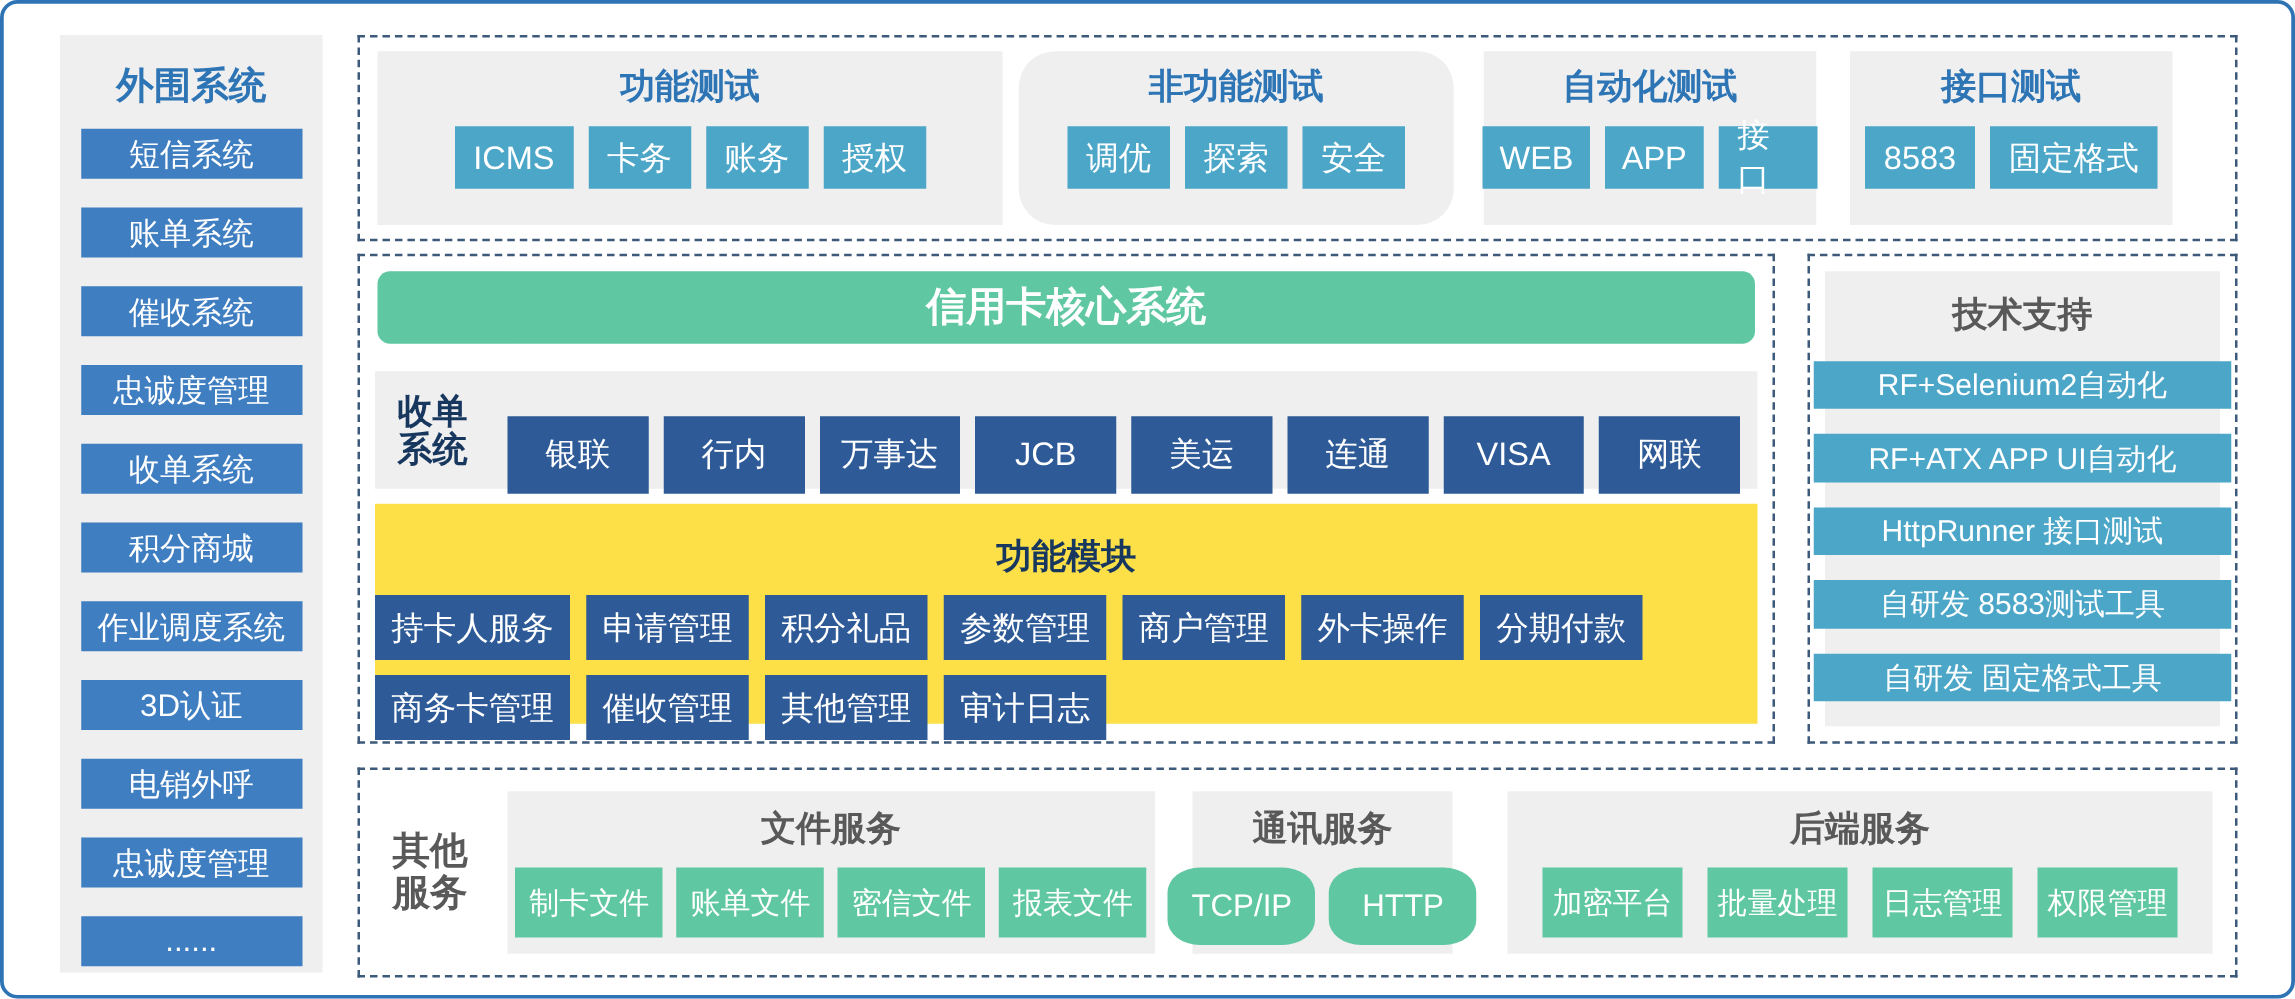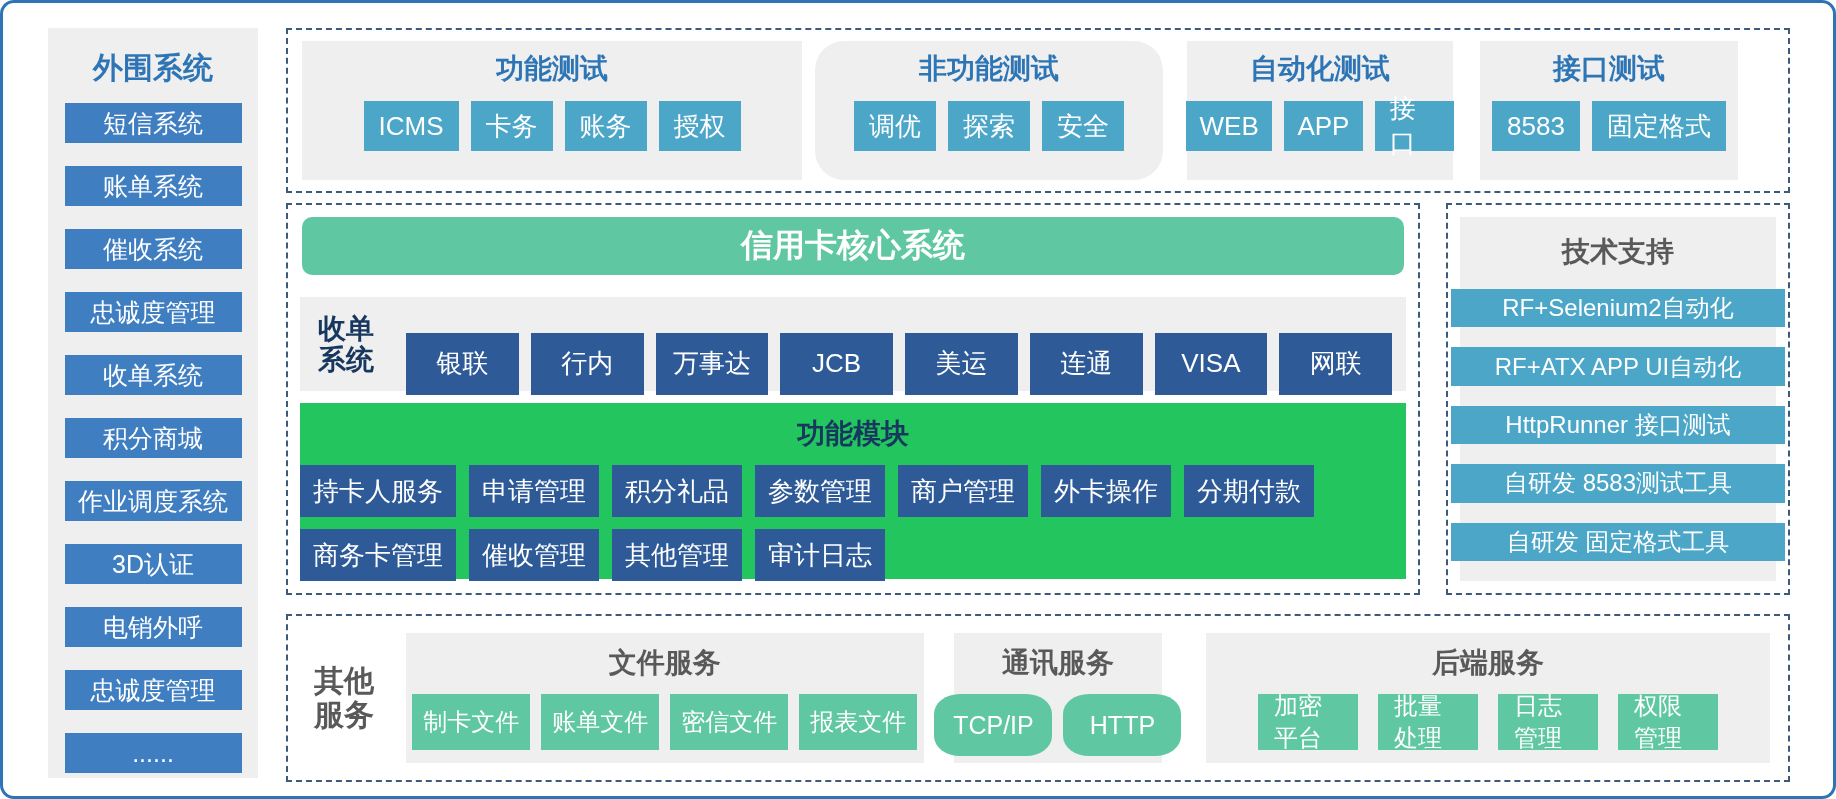--- a/index.html
+++ b/index.html
@@ -37,21 +37,21 @@
   .core-header{height:58px;margin:0 2px;background:#5FC8A2;border-radius:10px;color:#fff;
                font-size:32px;font-weight:bold;display:flex;align-items:center;justify-content:center;}
   .channels{margin-top:22px;height:94px;background:#EFEFEF;display:flex;align-items:center;
             padding:0 14px;box-sizing:border-box;}
   .channels-label{width:64px;color:#17375E;font-size:28px;font-weight:bold;line-height:1.12;
                   margin:0 24px 0 4px;}
   .channels-row{display:flex;gap:12px;flex:1;margin-top:39px;}
   .navy{background:#2E5B97;color:#fff;display:flex;align-items:center;justify-content:center;
         font-size:26px;box-sizing:border-box;}
   .ch-box{flex:1;height:62px;}
-  .modules{margin-top:12px;height:176px;background:#22c55e;padding-top:6px;box-sizing:border-box;}
+  .modules{margin-top:12px;height:176px;background:#fde047;padding-top:17px;box-sizing:border-box;}
   .modules-title{text-align:center;color:#17375E;font-size:28px;font-weight:bold;margin:6px 0 12px;}
   .modules-row{display:flex;gap:13px;margin-bottom:12px;}
   .mod-box{height:52px;padding:0 13px;}
 
   
   .tech-group{left:1443px;top:200px;width:344px;height:392px;padding:12px;}
   .tech-panel{background:#EFEFEF;width:100%;height:100%;box-sizing:border-box;display:flex;
               flex-direction:column;align-items:center;padding-top:10px;}
   .tech-title{color:#595959;font-size:28px;font-weight:bold;margin:6px 0 18px;}
   .tech-bar{width:334px;height:45px;background:#4CA6C8;color:#fff;font-size:24px;
@@ -66,21 +66,21 @@
   .svc-file{width:520px;margin-left:26px;}
   .svc-comm{width:208px;margin-left:30px;}
   .svc-back{width:566px;margin-left:44px;}
   .svc-title{color:#595959;font-size:28px;font-weight:bold;margin:4px 0 12px;}
   .svc-row{display:flex;gap:11px;}
   .green-box{height:56px;padding:0 11px;background:#5FC8A2;color:#fff;font-size:24px;
              display:flex;align-items:center;justify-content:center;box-sizing:border-box;}
   .barrel{width:118px;height:62px;background:#5FC8A2;color:#fff;font-size:25px;
           border-radius:26px/20px;display:flex;align-items:center;justify-content:center;}
   .svc-row-back{gap:20px;}
-  .back-box{width:100px;padding:16px;}
+  .back-box{width:112px;padding:0;}
 </style>
 </head>
 <body>
 
 <div class="canvas">
 
   <div class="sidebar">
     <div class="sidebar-title">外围系统</div>
     <div class="sidebar-items">
       <div class="side-item">短信系统</div>

